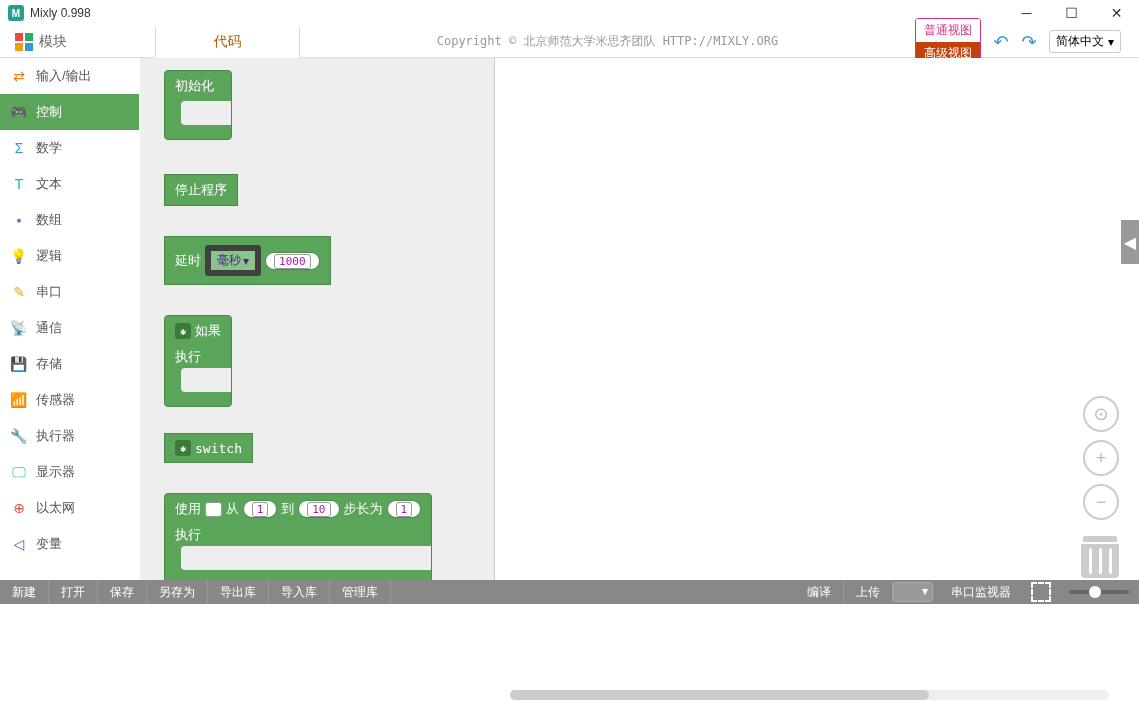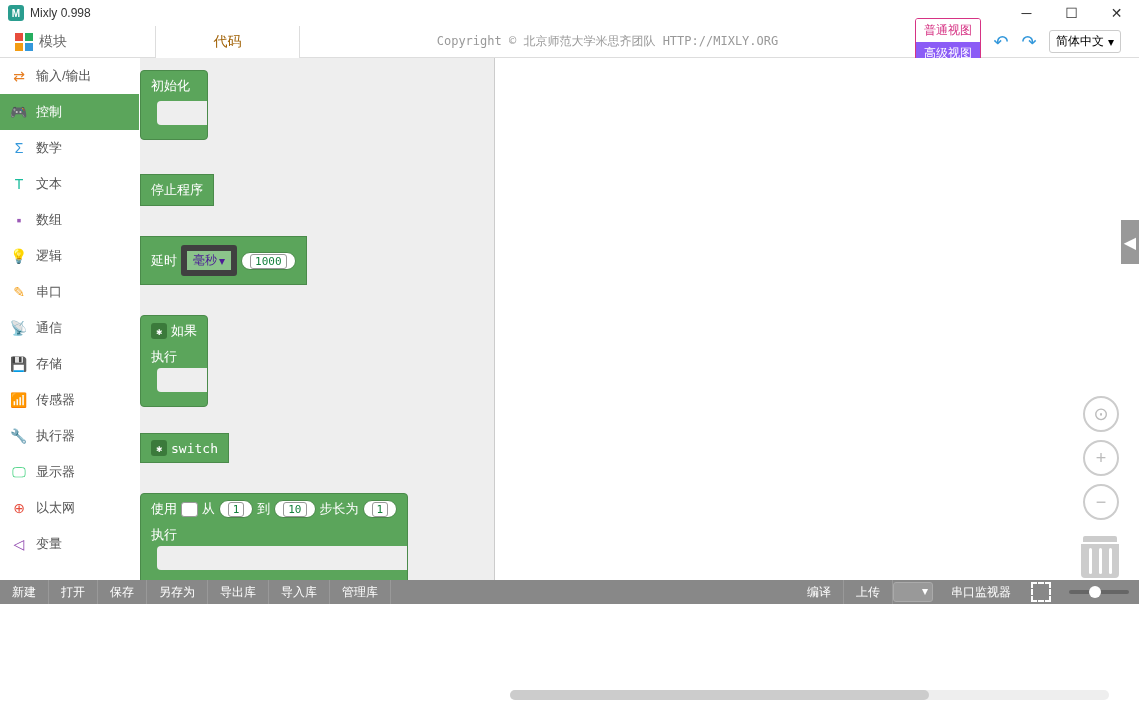--- a/index.html
+++ b/index.html
@@ -17,45 +17,45 @@
 .puzzle-icon { width:18px; height:18px; margin-right:6px; display:inline-block; position:relative; }
 .puzzle-icon::before { content:""; position:absolute; width:8px; height:8px; background:#e74c3c; top:0; left:0; }
 .puzzle-icon::after { content:""; position:absolute; width:8px; height:8px; background:#27ae60; top:0; right:0; }
 .puzzle-icon span::before { content:""; position:absolute; width:8px; height:8px; background:#f39c12; bottom:0; left:0; }
 .puzzle-icon span::after { content:""; position:absolute; width:8px; height:8px; background:#3498db; bottom:0; right:0; }
 .code-tab { width:145px; height:32px; display:flex; align-items:center; justify-content:center; font-size:14px; color:#a16207; border-left:1px solid #ddd; border-right:1px solid #ddd; background:#fff; }
 .copyright { flex:1; text-align:center; font-size:12px; color:#999; font-family:monospace; }
 .view-toggle { display:flex; border:1px solid #d63384; border-radius:3px; overflow:hidden; margin-right:8px;flex-direction:column; }
 .view-toggle div { padding:3px 8px; font-size:12px; }
 .view-normal { color:#d63384; background:#fff; }
-.view-advanced { background:#8b5cf6; color:#fff;text-decoration:underline; }
+.view-advanced { background:#c2410c; color:#fff;text-decoration:underline; }
 .undo-redo { display:flex; gap:4px; margin-right:8px; }
 .undo-redo div { width:24px; height:24px; display:flex; align-items:center; justify-content:center; color:#3498db; font-size:18px; }
 .lang-select { border:1px solid #ccc; border-radius:3px; padding:2px 6px; font-size:12px; margin-right:18px; display:flex; align-items:center; gap:4px; }
 
 
 .main { display:flex; height:522px; }
 
 
 .sidebar { width:140px; background:#fff; overflow-y:auto; border-right:1px solid transparent; }
 .sidebar::-webkit-scrollbar { width:14px; }
 .sidebar::-webkit-scrollbar-thumb { background:#ccc; border-radius:7px; }
 .cat { height:36px; display:flex; align-items:center; padding:0 10px; font-size:13px; color:#555; gap:8px; }
 .cat.active { background:#5ba55b; color:#fff; }
 .cat-icon { width:18px; height:18px; display:flex; align-items:center; justify-content:center; font-size:14px; }
 
 
-.palette { width:355px; background:#eee; position:relative; padding:12px 0; overflow:hidden; border-right:1px solid #ccc; }
+.palette { width:355px; background:#eee; position:relative; padding:12px 24px; overflow:hidden; border-right:1px solid #ccc; }
 .block { background:#5ba55b; color:#fff; border-radius:4px 4px 0 0; font-size:13px; padding:6px 10px; position:relative; display:inline-flex; align-items:center; gap:4px; margin-bottom:30px; border:1px solid #4a8a4a; }
 .block.standalone { border-radius:0; }
 .block-c { background:#5ba55b; border:1px solid #4a8a4a; border-radius:4px; display:inline-block; margin-bottom:26px; }
 .block-c .top { padding:6px 10px; color:#fff; font-size:13px; display:flex; align-items:center; gap:4px; }
 .block-c .mouth { background:#eee; margin-left:16px; min-height:24px; min-width:50px; border-radius:4px 0 0 4px; }
 .block-c .bottom { height:14px; }
-.pill { background:#fff; color:#15803d; border-radius:10px; padding:1px 8px; font-size:12px; border:1px solid #4a8a4a; }
+.pill { background:#fff; color:#a21caf; border-radius:10px; padding:1px 8px; font-size:12px; border:1px solid #4a8a4a; }
 .dropdown { background:#8bc48b; color:#4c1d95; border-radius:3px; padding:1px 6px; font-size:12px; display:inline-flex; align-items:center; gap:2px; border:6px solid #404040; }
 .gear { width:16px; height:16px; background:#3b7a3b; border-radius:3px; display:inline-flex; align-items:center; justify-content:center; color:#fff; font-size:10px; font-family:monospace; }
 .fld { background:#fff; border:1px solid #999; border-radius:3px; padding:0 4px; font-size:11px; font-family:monospace; }
 
 
 .canvas { flex:1; background:#fff; position:relative; }
 .canvas-controls { position:absolute; right:20px; bottom:60px; display:flex; flex-direction:column; gap:8px; }
 .canvas-controls div { width:36px; height:36px; border:2px solid #ccc; border-radius:50%; display:flex; align-items:center; justify-content:center; color:#bbb; font-size:18px; }
 .trash { position:absolute; right:20px; bottom:0; width:38px; height:44px; }
 .trash .lid { height:6px; background:#ccc; border-radius:2px 2px 0 0; margin:0 2px; }

